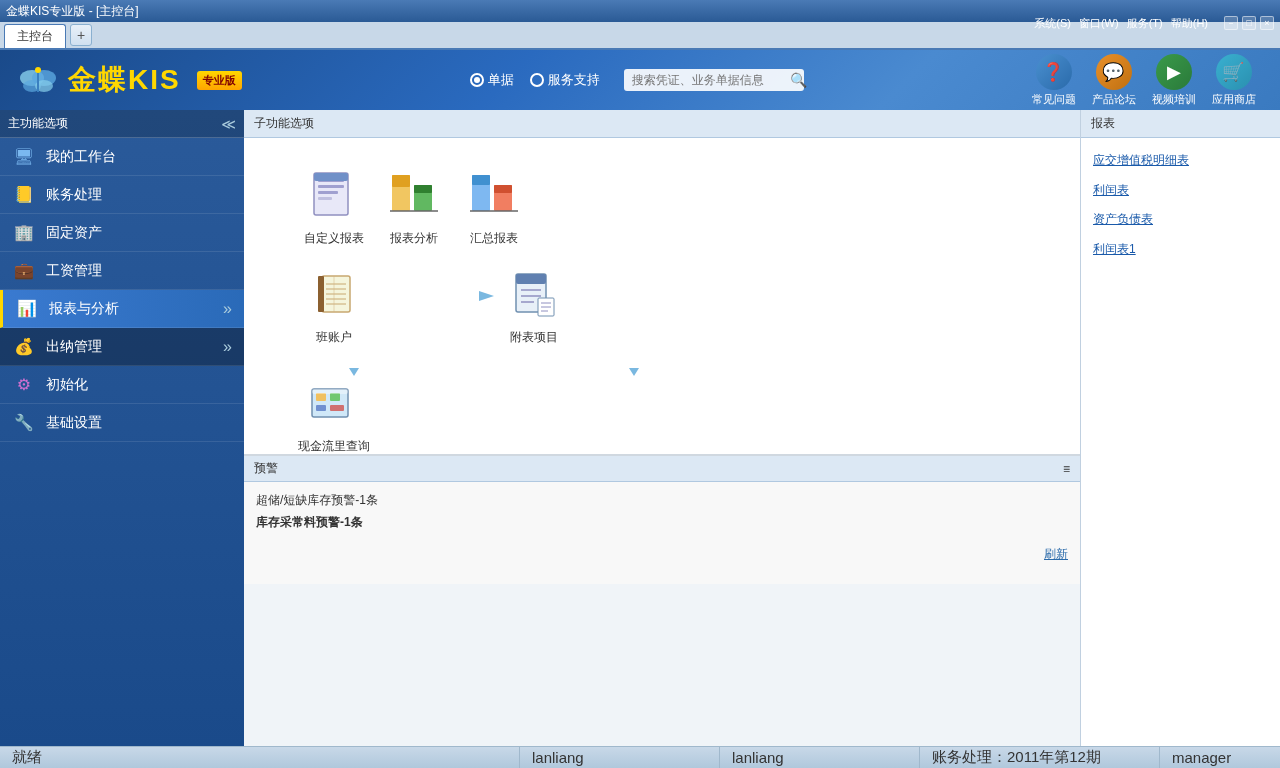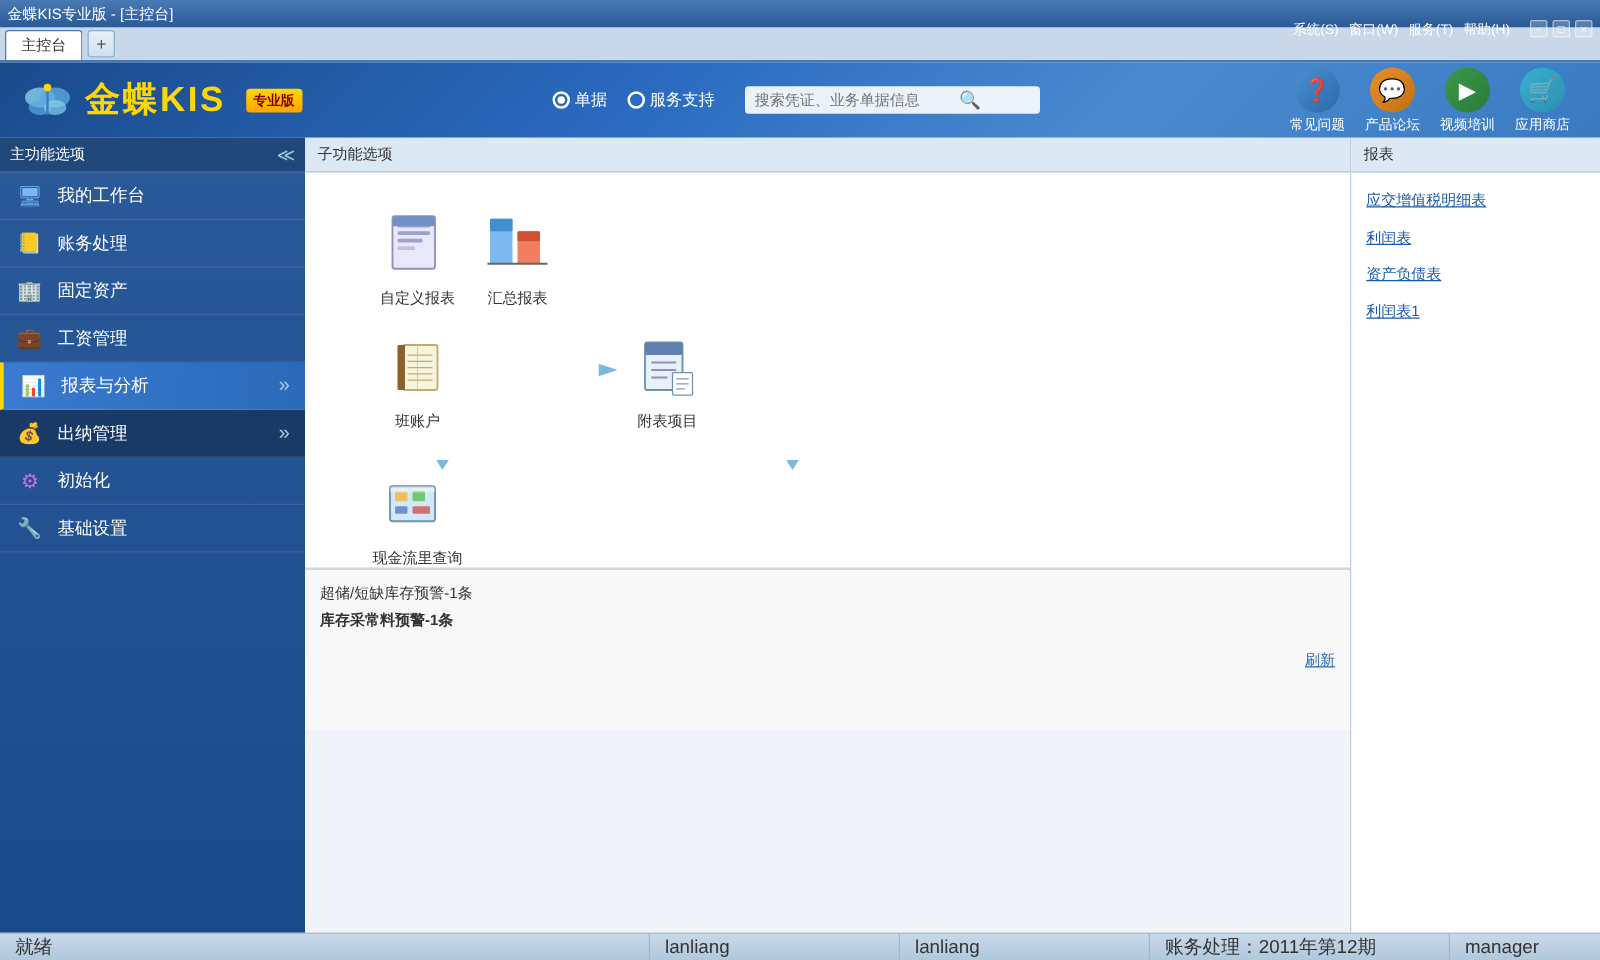--- a/index.html
+++ b/index.html
@@ -112,21 +112,21 @@
       background: white;
       border-radius: 50%;
     }
     .search-box {
       display: flex;
       align-items: center;
       background: rgba(255,255,255,0.9);
       border-radius: 3px;
       padding: 3px 8px;
       gap: 4px;
-      width: 236px;
+      width: 180px;
     }
     .search-box input {
       border: none;
       background: transparent;
       font-size: 12px;
       outline: none;
       width: 160px;
       color: #333;
     }
     .search-icon-btn { cursor: pointer; color: #555; font-size: 14px; }
@@ -496,20 +496,32 @@
               <rect x="10" y="8" width="26" height="3" rx="1" fill="#a0a0d0"></rect>
               <rect x="10" y="14" width="26" height="3" rx="1" fill="#a0a0d0"></rect>
               <rect x="10" y="20" width="20" height="3" rx="1" fill="#a0a0d0"></rect>
               <rect x="10" y="26" width="14" height="3" rx="1" fill="#c0c0e0"></rect>
               <rect x="6" y="2" width="34" height="8" rx="2" fill="#7090c8"></rect>
             </svg>
           </div>
           <span class="func-icon-label">自定义报表</span>
         </div>
 
+        <div class="func-icon">
+          <div class="func-icon-img">
+            <svg width="52" height="48" viewBox="0 0 52 48">
+              <rect x="4" y="4" width="18" height="36" rx="1" fill="#f0c050" opacity="0.9"></rect>
+              <rect x="26" y="14" width="18" height="26" rx="1" fill="#50b050" opacity="0.9"></rect>
+              <rect x="4" y="4" width="18" height="12" rx="1" fill="#e0a020"></rect>
+              <rect x="26" y="14" width="18" height="8" rx="1" fill="#308030"></rect>
+              <line x1="2" y1="40" x2="50" y2="40" stroke="#666" stroke-width="1.5"></line>
+            </svg>
+          </div>
+          <span class="func-icon-label">报表分析</span>
+        </div>
 
         <div class="func-icon">
           <div class="func-icon-img">
             <svg width="52" height="48" viewBox="0 0 52 48">
               <rect x="4" y="4" width="18" height="36" rx="1" fill="#70b0f0" opacity="0.9"></rect>
               <rect x="26" y="14" width="18" height="26" rx="1" fill="#f07050" opacity="0.9"></rect>
               <rect x="4" y="4" width="18" height="10" rx="1" fill="#4090d0"></rect>
               <rect x="26" y="14" width="18" height="8" rx="1" fill="#d05030"></rect>
               <line x1="2" y1="40" x2="50" y2="40" stroke="#666" stroke-width="1.5"></line>
             </svg>
@@ -613,20 +625,24 @@
             </div>
             <span class="func-icon-label">现金流里查询</span>
           </div>
 
           <div style="width:200px;"></div>
 
         </div>
       </div>
 
       <div class="warning-panel">
+        <div class="warning-header">
+          <span>预警</span>
+          <span>≡</span>
+        </div>
         <div class="warning-content">
           <div>
             <span>超储/短缺库存预警-1条</span>
           </div>
           <div class="warning-bold">
             <span>库存采常料预警-1条</span>
           </div>
         </div>
         <div class="warning-footer">
           <span class="refresh-btn">刷新</span>

